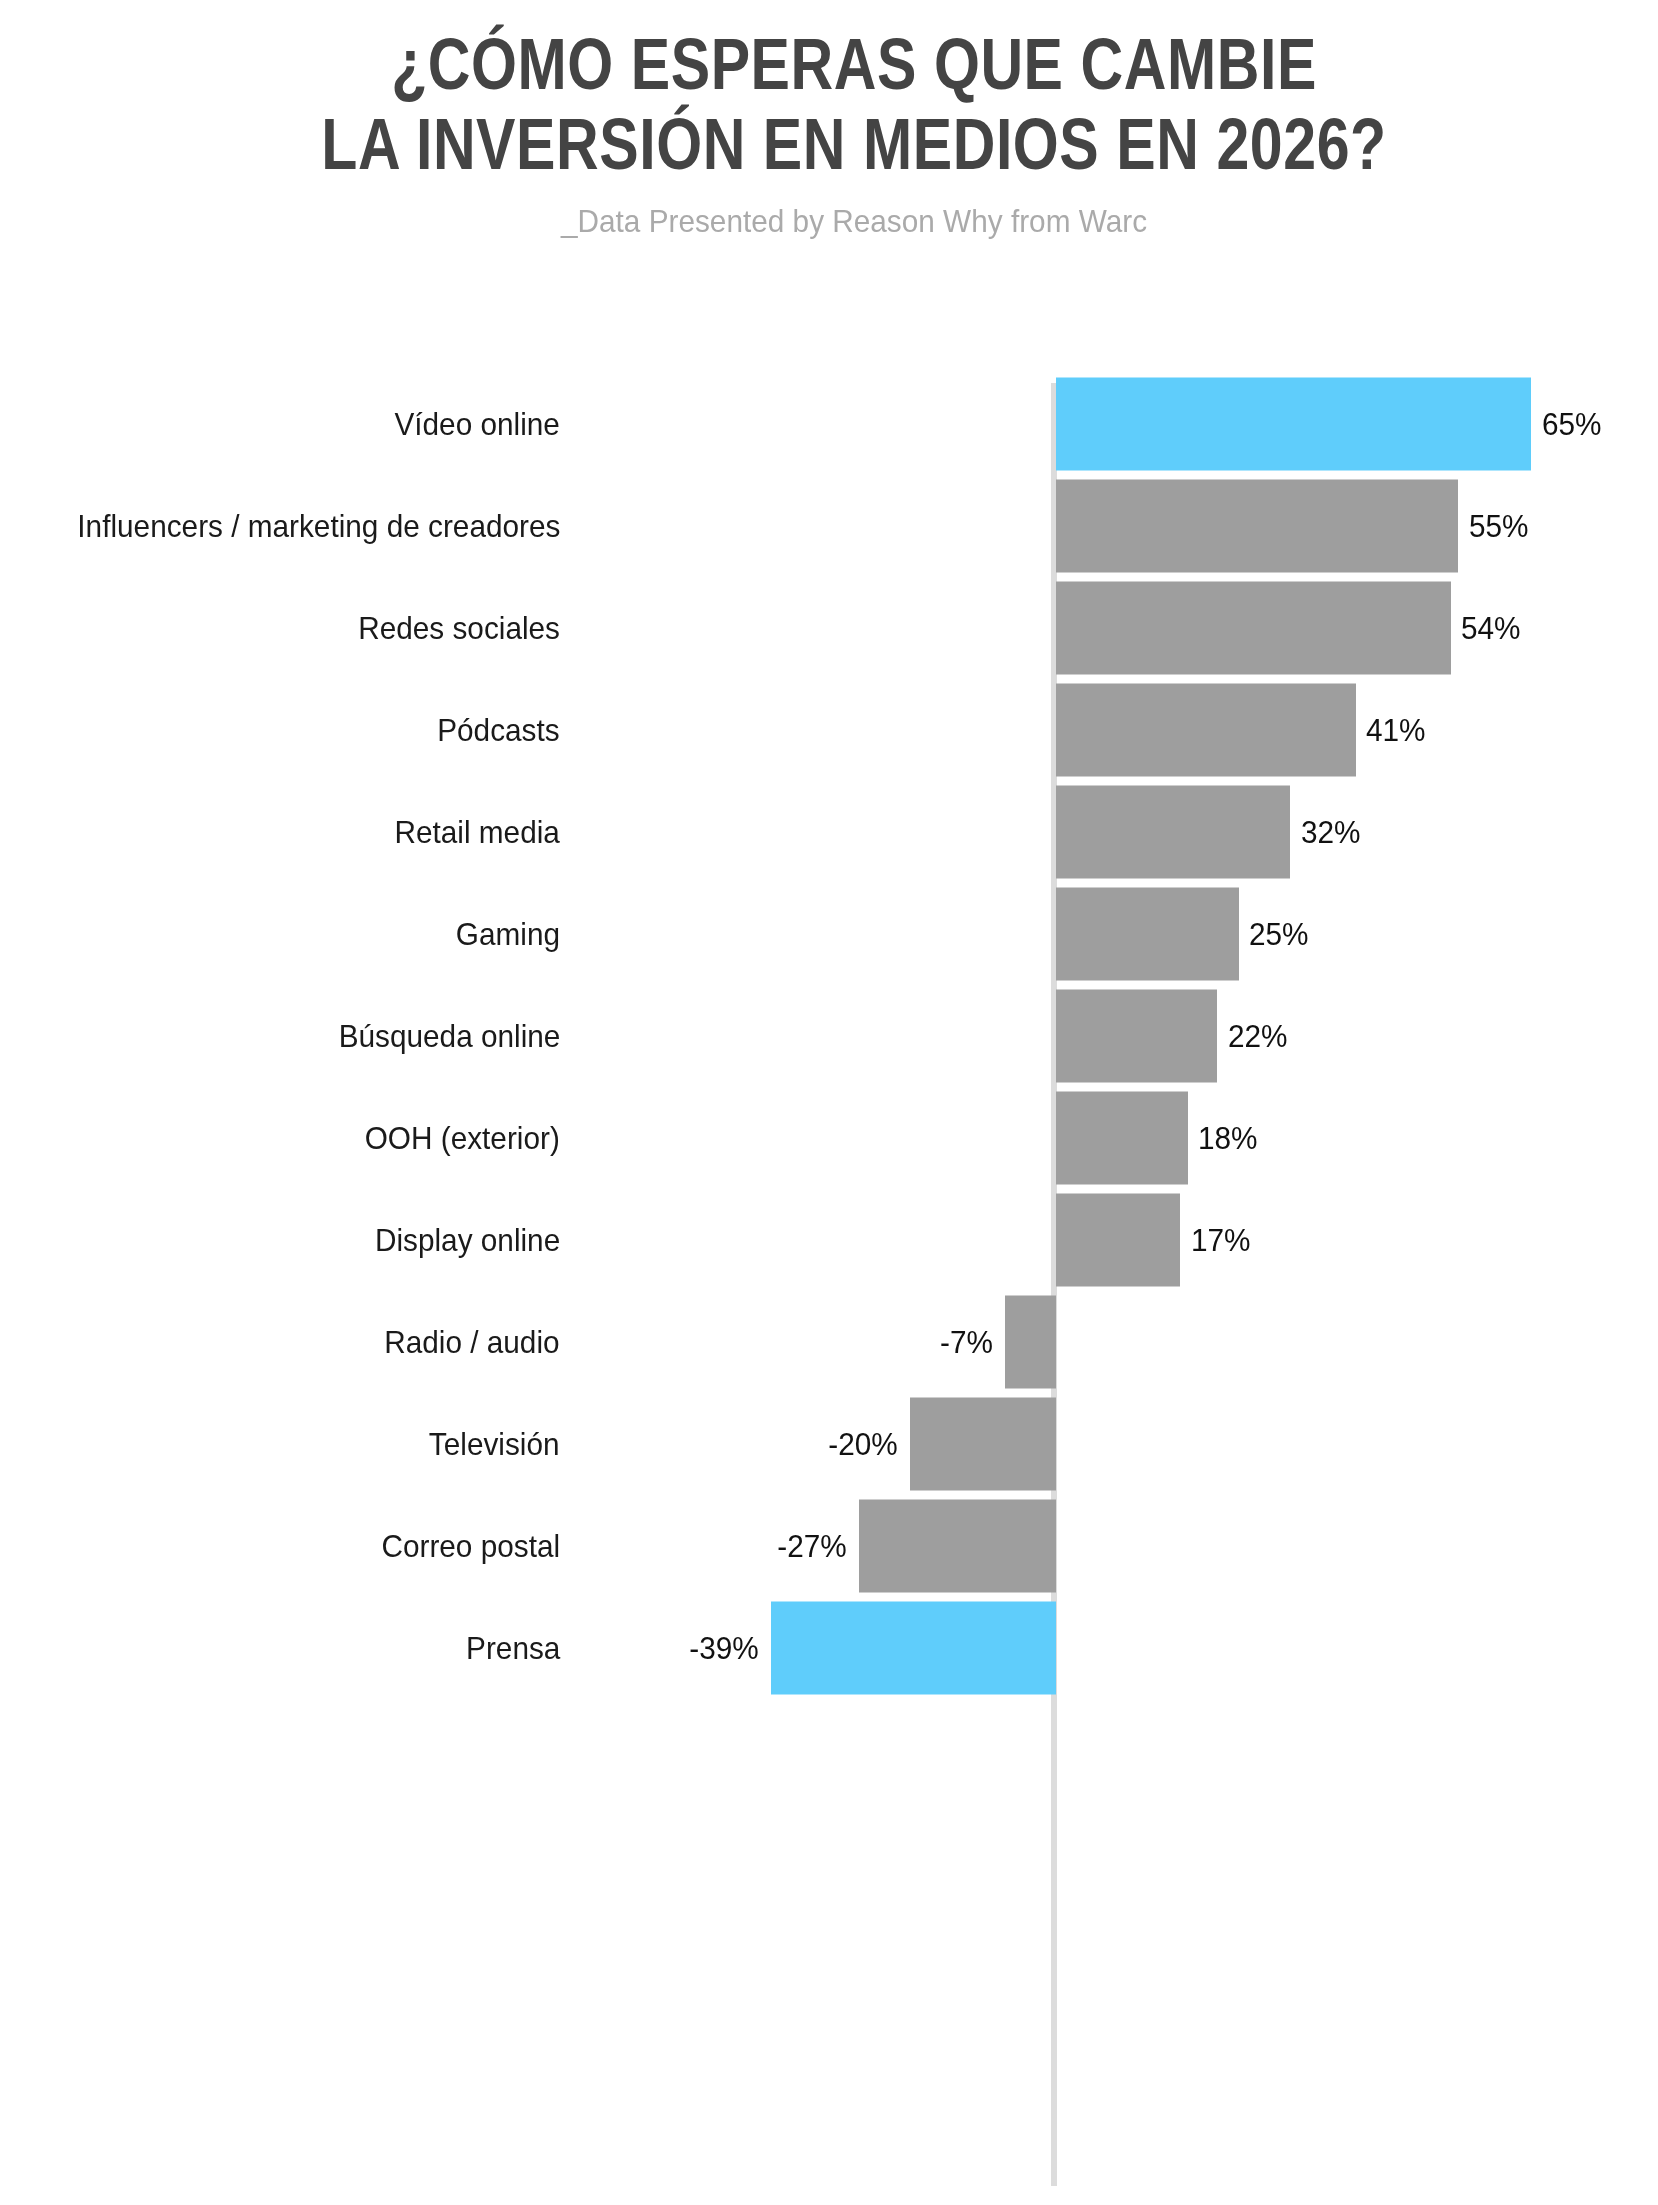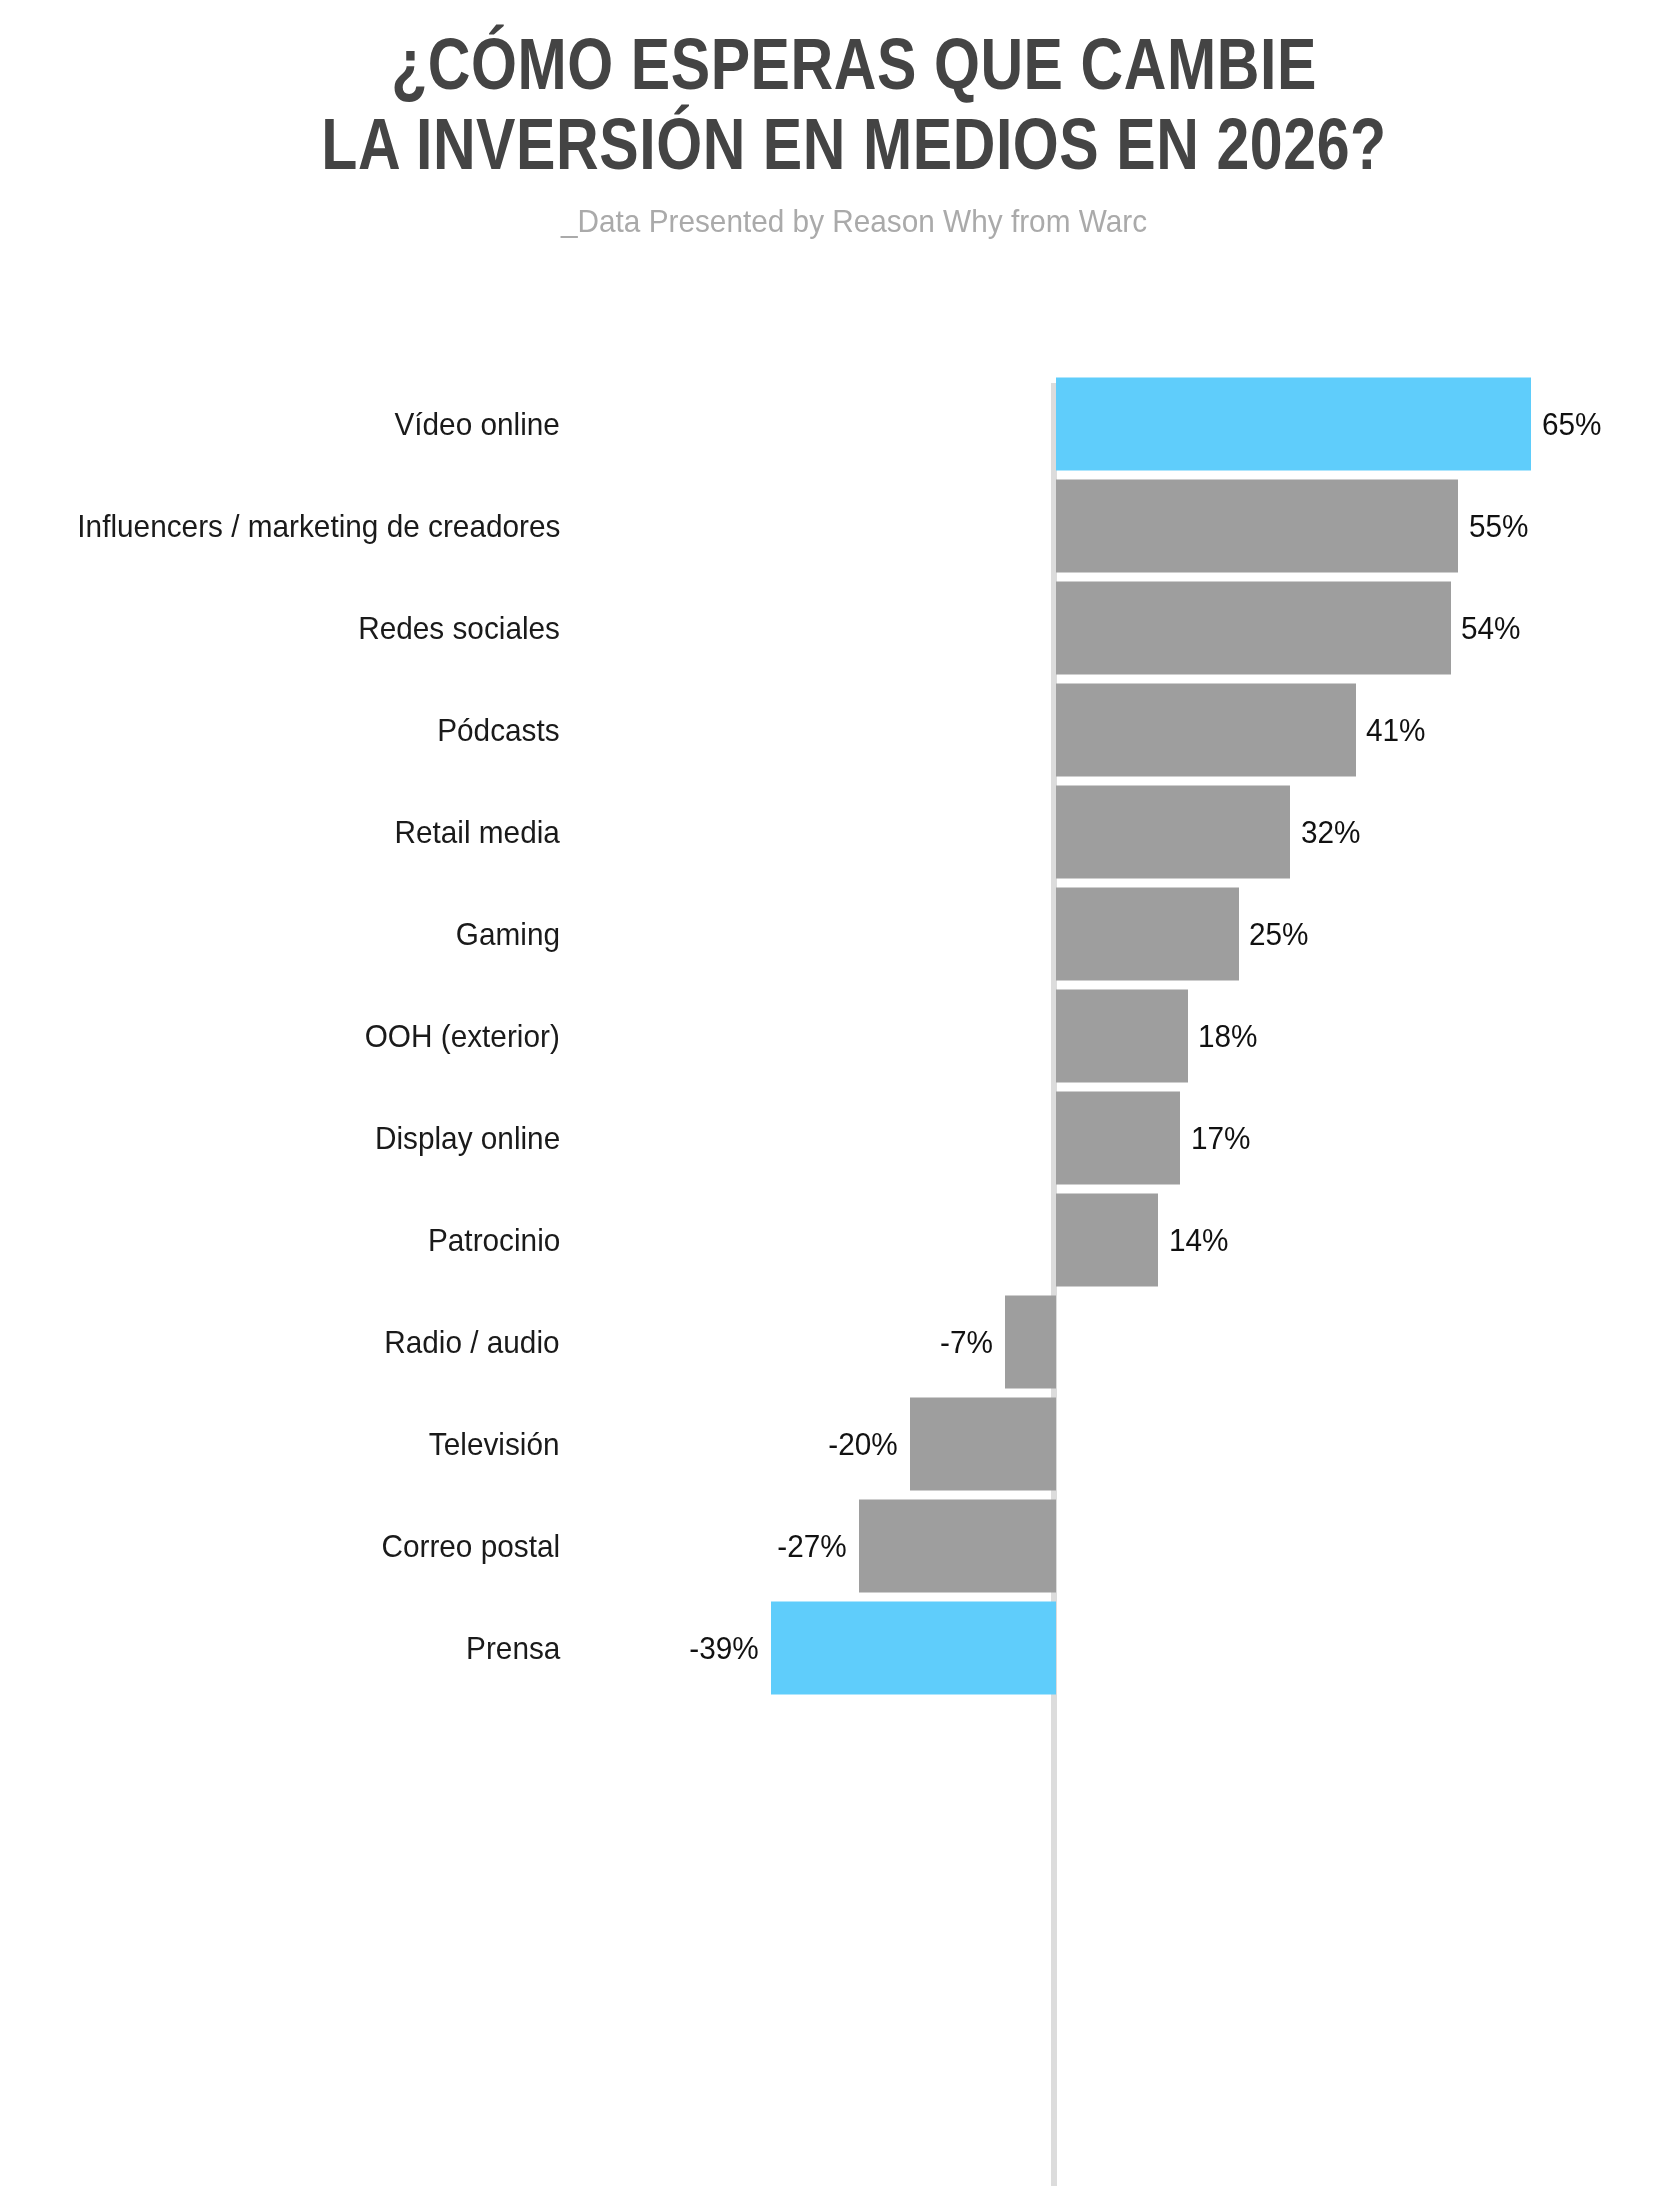--- a/index.html
+++ b/index.html
@@ -171,35 +171,35 @@
           <div class="cat-label">Retail media</div>
           <div class="bar pos" style="width: 234px;"></div>
           <div class="val-label right-of" style="left: 1301px;">32%</div>
         </div>
         <div class="row">
           <div class="cat-label">Gaming</div>
           <div class="bar pos" style="width: 183px;"></div>
           <div class="val-label right-of" style="left: 1249px;">25%</div>
         </div>
         <div class="row">
+          <div class="cat-label">Búsqueda online</div>
+          <div class="bar pos" style="width: 161px;"></div>
+          <div class="val-label right-of" style="left: 1228px;">22%</div>
+        </div>
+        <div class="row">
           <div class="cat-label">OOH (exterior)</div>
           <div class="bar pos" style="width: 132px;"></div>
           <div class="val-label right-of" style="left: 1198px;">18%</div>
         </div>
         <div class="row">
           <div class="cat-label">Display online</div>
           <div class="bar pos" style="width: 124px;"></div>
           <div class="val-label right-of" style="left: 1191px;">17%</div>
         </div>
         <div class="row">
-          <div class="cat-label">Patrocinio</div>
-          <div class="bar pos" style="width: 102px;"></div>
-          <div class="val-label right-of" style="left: 1169px;">14%</div>
-        </div>
-        <div class="row">
           <div class="cat-label">Radio / audio</div>
           <div class="bar neg" style="width: 51px;"></div>
           <div class="val-label left-of" style="right: 665px;">-7%</div>
         </div>
         <div class="row">
           <div class="cat-label">Televisión</div>
           <div class="bar neg" style="width: 146px;"></div>
           <div class="val-label left-of" style="right: 760px;">-20%</div>
         </div>
         <div class="row">

